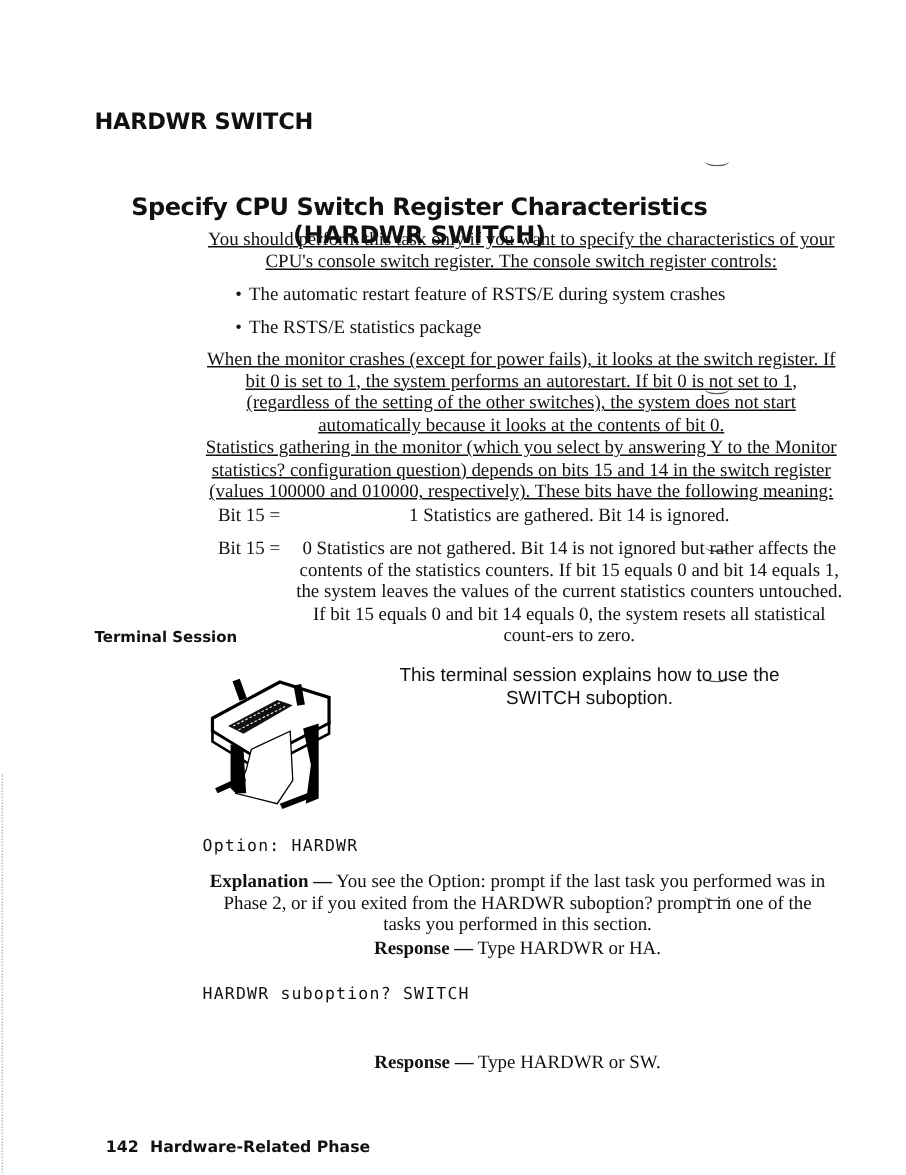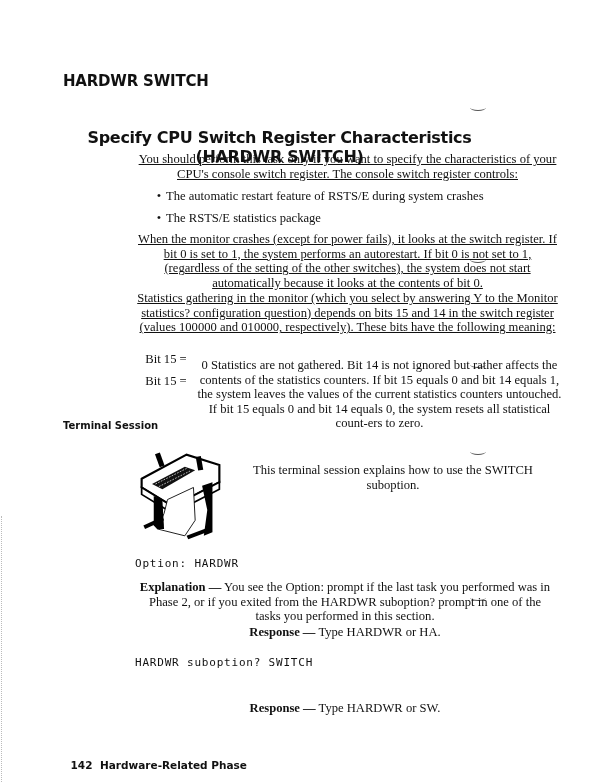--- a/index.html
+++ b/index.html
@@ -8,25 +8,25 @@
   .left-edge { position: absolute; left: 1px; top: 500px; width: 1px; height: 280px; border-left: 1px dotted #bbb; }
   .bind-mark { position: absolute; right: 10px; width: 16px; height: 6px; border-bottom: 1.5px solid #555; border-radius: 0 0 60% 60%; }
   .h-sans { font-family: "DejaVu Sans", sans-serif; font-weight: bold; }
   .title { position: absolute; left: 63px; top: 56px; font-size: 15px; letter-spacing: -0.2px; }
   .section-title { position: absolute; left: 63px; top: 112px; font-size: 16px; letter-spacing: -0.3px; }
   .body-col { position: absolute; left: 135px; width: 425px; font-family: "Liberation Serif", serif; font-size: 12.6px; line-height: 14.6px; }
   .body-col p { margin: 0; text-decoration: underline; }
   .bullet { position: absolute; left: 152px; font-family: "Liberation Serif", serif; font-size: 12.6px; }
   .bullet .dot { display: inline-block; width: 14px; }
   .bitrow { position: absolute; left: 135px; width: 430px; font-family: "Liberation Serif", serif; font-size: 12.6px; line-height: 14.6px; display: flex; }
-  .bitrow .lbl { width: 62px; flex: none; margin-top: 16px; }
+  .bitrow .lbl { width: 62px; flex: none; }
   .bitrow .txt { width: 365px; }
   .subhead { position: absolute; left: 63px; top: 404px; font-size: 10px; }
   .terminal-art { position: absolute; left: 133px; top: 425px; width: 95px; height: 105px; }
-  .term-desc { position: absolute; left: 253px; top: 427px; width: 280px; font-family: Liberation Serif, serif; font-size: 12.6px; line-height: 14.6px; margin-top: 20px; }
+  .term-desc { position: absolute; left: 253px; top: 427px; width: 280px; font-family: Liberation Sans, sans-serif; font-size: 12.6px; line-height: 14.6px; }
   .mono { position: absolute; left: 135px; font-family: "DejaVu Sans Mono", monospace; font-size: 11px; letter-spacing: 0.8px; }
   .para { position: absolute; left: 135px; width: 420px; font-family: "Liberation Serif", serif; font-size: 12.6px; line-height: 14.6px; }
   .para b { font-weight: bold; }
   .footer { position: absolute; left: 63px; top: 743px; font-family: "DejaVu Sans", sans-serif; font-weight: bold; font-size: 10.5px; }
   .footer .num { display: inline-block; width: 37px; }
 </style>
 </head>
 <body>
 
 <div class="page">
@@ -54,20 +54,21 @@
   <div class="body-col" style="top:216px">
     <p>When the monitor crashes (except for power fails), it looks at the switch register. If bit 0 is set to 1, the system performs an autorestart. If bit 0 is not set to 1, (regardless of the setting of the other switches), the system does not start automatically because it looks at the contents of bit 0.</p>
   </div>
 
   <div class="body-col" style="top:275px">
     <p>Statistics gathering in the monitor (which you select by answering Y to the Monitor statistics? configuration question) depends on bits 15 and 14 in the switch register (values 100000 and 010000, respectively). These bits have the following meaning:</p>
   </div>
 
   <div class="bitrow" style="top:320px">
     <span class="lbl">Bit 15 =</span>
+    <span class="txt">1 Statistics are gathered. Bit 14 is ignored.</span>
   </div>
   <div class="bitrow" style="top:342px">
     <span class="lbl">Bit 15 =</span>
     <span class="txt">0 Statistics are not gathered. Bit 14 is not ignored but rather affects the contents of the statistics counters. If bit 15 equals 0 and bit 14 equals 1, the system leaves the values of the current statistics counters untouched. If bit 15 equals 0 and bit 14 equals 0, the system resets all statistical count-ers to zero.</span>
   </div>
 
   <div class="subhead h-sans">Terminal Session</div>
 
   <div class="terminal-art">
     <svg width="95" height="105" viewBox="0 0 110 110">

